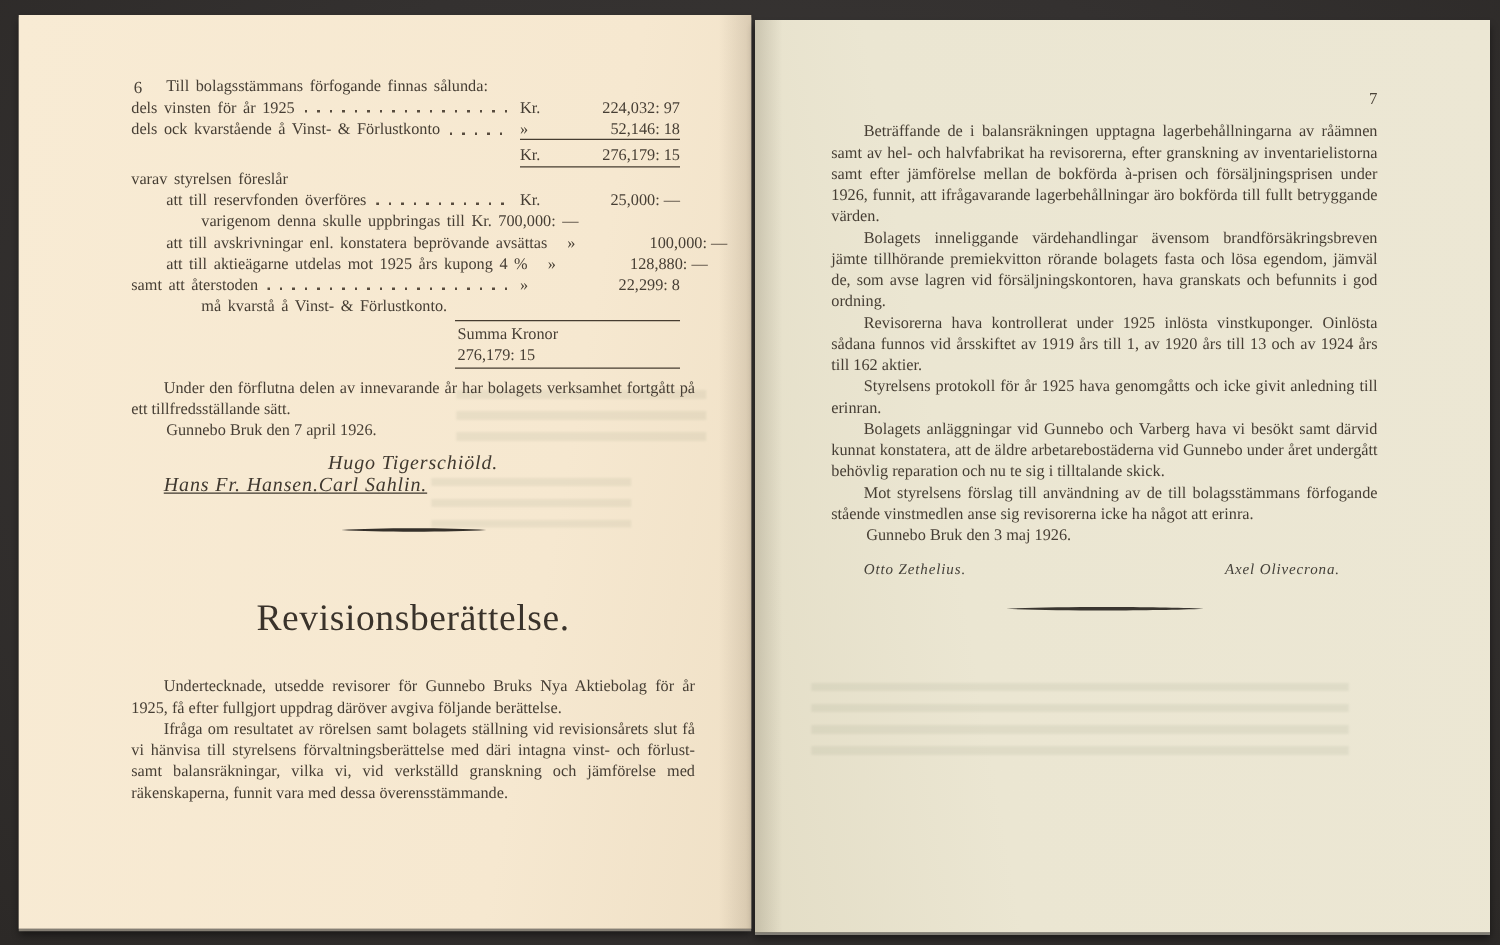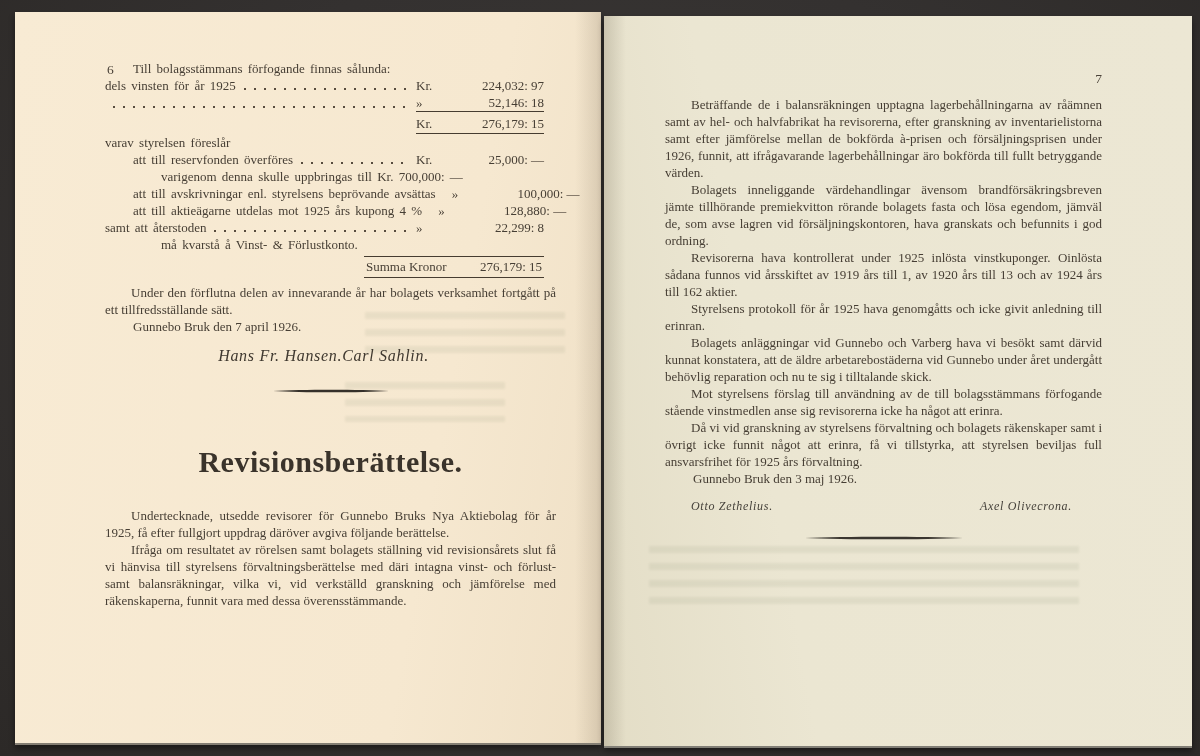--- a/index.html
+++ b/index.html
@@ -38,37 +38,37 @@
   .leader{flex:1;align-self:flex-end;height:2px;margin:0 8px 4px 8px;
     background:repeating-linear-gradient(90deg,#584c3e 0,#584c3e 2px,transparent 2px,transparent 10px);}
   .amt-group{display:flex;width:128px;margin-right:12px;flex:none;}
   .cur{width:24px;flex:none;}
   .amt{flex:1;text-align:right;}
   .u-line{border-bottom:1.5px solid #463c30;}
   .total-row{display:flex;justify-content:flex-end;font-size:13px;line-height:17px;}
   .total-group{display:flex;width:128px;margin-right:12px;border-bottom:1.5px solid #463c30;padding-bottom:1px;}
   .summa-group{display:flex;justify-content:space-between;width:176px;margin:3px 12px 0 auto;
     border-top:1.5px solid #463c30;border-bottom:1.5px solid #463c30;
-    padding:1px 2px 2px 2px;font-size:13px;line-height:17px;white-space:nowrap;}
+    padding:1px 2px 2px 2px;font-size:13px;line-height:17px;white-space:nowrap;flex-direction:column;}
 
   .sig-center{text-align:center;font-style:italic;font-size:16px;letter-spacing:.7px;
     margin-top:10px;color:#3f382f;}
-  .sig-row{display:flex;justify-content:center;font-style:italic;font-size:16px;
-    letter-spacing:.7px;margin-top:12px;color:#3f382f;}
+  .sig-row{display:flex;justify-content:flex-start;font-style:italic;font-size:16px;
+    letter-spacing:.7px;margin-top:0;color:#3f382f;text-decoration:underline;}
   .sig-row-left{padding-left:26px;}
   .sig-row-right{padding-right:40px;}
   .sig-row2{display:flex;justify-content:space-between;font-style:italic;font-size:12px;
     letter-spacing:.7px;margin-top:12px;color:#45413a;}
   .sig-row2 .s-l{padding-left:26px;}
   .sig-row2 .s-r{padding-right:30px;}
 
   .flourish{display:block;margin:22px auto 0 auto;}
   .flourish-r{display:block;margin:20px auto 0 auto;}
 
-  .section-title{font-size:30px;font-weight:bold;letter-spacing:.5px;text-align:center;
+  .section-title{font-size:30px;font-weight:normal;letter-spacing:.5px;text-align:center;
     margin:50px 0 28px 0;color:#3a332b;}
 
   
   .ghost{position:absolute;opacity:.10;filter:blur(1px);pointer-events:none;}
   .ghost-lines{background:repeating-linear-gradient(180deg,#7a8468 0,#7a8468 7px,transparent 7px,transparent 17px);}
 </style>
 </head>
 <body>
 
 <div class="stage">
@@ -85,20 +85,21 @@
 
       <div class="t-row">
         <span class="t-label">dels vinsten för år 1925</span>
         <span class="leader"></span>
         <span class="amt-group">
           <span class="cur">Kr.</span>
           <span class="amt">224,032: 97</span>
         </span>
       </div>
       <div class="t-row">
+        <span class="t-label">dels ock kvarstående å Vinst- &amp; Förlustkonto</span>
         <span class="leader"></span>
         <span class="amt-group u-line">
           <span class="cur">»</span>
           <span class="amt">52,146: 18</span>
         </span>
       </div>
       <div class="total-row" style="margin-top:3px;">
         <span class="total-group">
           <span class="cur">Kr.</span>
           <span class="amt">276,179: 15</span>
@@ -114,21 +115,21 @@
         <span class="leader"></span>
         <span class="amt-group">
           <span class="cur">Kr.</span>
           <span class="amt">25,000: —</span>
         </span>
       </div>
       <div class="t-row">
         <span class="t-label ind2">varigenom denna skulle uppbringas till Kr. 700,000: —</span>
       </div>
       <div class="t-row">
-        <span class="t-label ind1">att till avskrivningar enl. styrelsens beprövande avsättas</span>
+        <span class="t-label ind1">att till avskrivningar enl. konstatera beprövande avsättas</span>
         <span class="leader"></span>
         <span class="amt-group">
           <span class="cur">»</span>
           <span class="amt">100,000: —</span>
         </span>
       </div>
       <div class="t-row">
         <span class="t-label ind1">att till aktieägarne utdelas mot 1925 års kupong 4 %</span>
         <span class="leader"></span>
         <span class="amt-group">
@@ -149,20 +150,21 @@
       </div>
 
       <div class="summa-group">
         <span>Summa Kronor</span>
         <span>276,179: 15</span>
       </div>
 
       <p class="para" style="margin-top:6px;">Under den förflutna delen av innevarande år har bolagets verksamhet fortgått på ett tillfredsställande sätt.</p>
       <p class="dateline">Gunnebo Bruk den 7 april 1926.</p>
 
+      <div class="sig-center">Hugo Tigerschiöld.</div>
       <div class="sig-row">
         <span class="sig-row-left">Hans Fr. Hansen.</span>
         <span class="sig-row-right">Carl Sahlin.</span>
       </div>
 
       <svg class="flourish" width="116" height="8" viewBox="0 0 116 8">
         <path d="M0,4 C28,2.2 88,2.2 116,4 C88,5.8 28,5.8 0,4 Z" fill="#35302a"></path>
       </svg>
 
       <h1 class="section-title">Revisionsberättelse.</h1>
@@ -176,21 +178,20 @@
     <div class="pagenum pagenum-right">7</div>
     <div class="ghost ghost-lines" style="left:45px;top:530px;width:430px;height:65px;"></div>
 
     <div class="content-right">
       <p class="para">Beträffande de i balansräkningen upptagna lagerbehållningarna av råämnen samt av hel- och halvfabrikat ha revisorerna, efter granskning av inventarielistorna samt efter jämförelse mellan de bokförda à-prisen och försäljningsprisen under 1926, funnit, att ifrågavarande lagerbehållningar äro bokförda till fullt betryggande värden.</p>
       <p class="para">Bolagets inneliggande värdehandlingar ävensom brandförsäkringsbreven jämte tillhörande premiekvitton rörande bolagets fasta och lösa egendom, jämväl de, som avse lagren vid försäljningskontoren, hava granskats och befunnits i god ordning.</p>
       <p class="para">Revisorerna hava kontrollerat under 1925 inlösta vinstkuponger. Oinlösta sådana funnos vid årsskiftet av 1919 års till 1, av 1920 års till 13 och av 1924 års till 162 aktier.</p>
       <p class="para">Styrelsens protokoll för år 1925 hava genomgåtts och icke givit anledning till erinran.</p>
       <p class="para">Bolagets anläggningar vid Gunnebo och Varberg hava vi besökt samt därvid kunnat konstatera, att de äldre arbetarebostäderna vid Gunnebo under året undergått behövlig reparation och nu te sig i tilltalande skick.</p>
       <p class="para">Mot styrelsens förslag till användning av de till bolagsstämmans förfogande stående vinstmedlen anse sig revisorerna icke ha något att erinra.</p>
-      <p class="para">Då vi vid granskning av styrelsens förvaltning och bolagets räkenskaper samt i övrigt icke funnit något att erinra, få vi tillstyrka, att styrelsen beviljas full ansvarsfrihet för 1925 års förvaltning.</p>
       <p class="dateline">Gunnebo Bruk den 3 maj 1926.</p>
 
       <div class="sig-row2">
         <span class="s-l">Otto Zethelius.</span>
         <span class="s-r">Axel Olivecrona.</span>
       </div>
 
       <svg class="flourish-r" width="158" height="8" viewBox="0 0 158 8">
         <path d="M0,4 C38,2.2 120,2.2 158,4 C120,5.8 38,5.8 0,4 Z" fill="#3a3630"></path>
       </svg>

